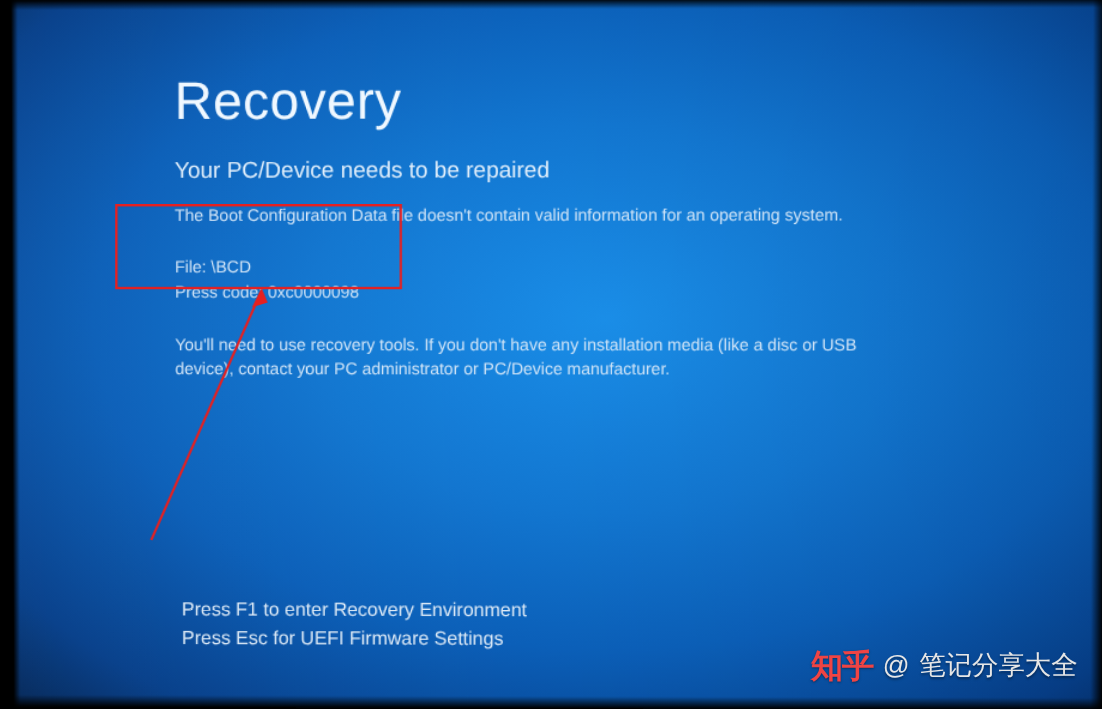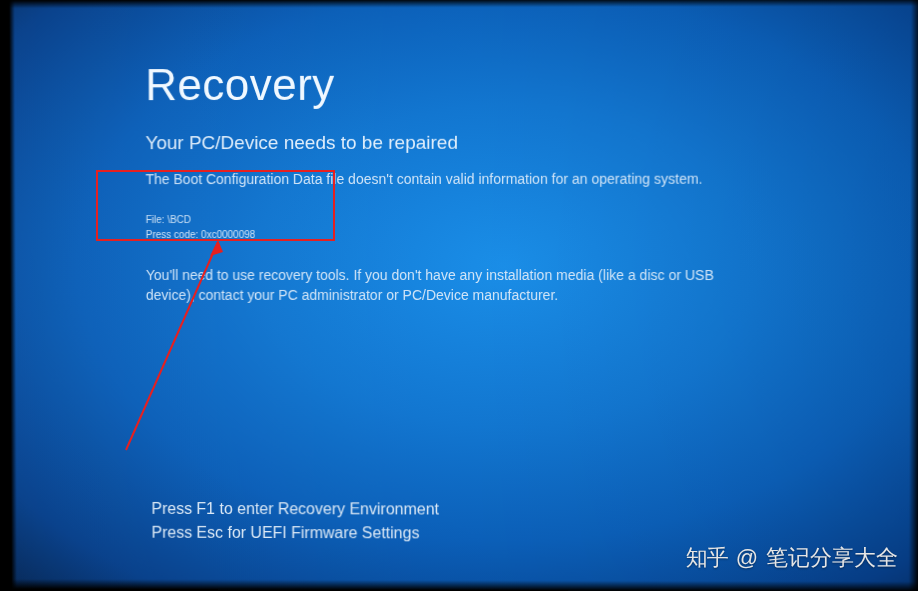--- a/index.html
+++ b/index.html
@@ -52,21 +52,21 @@
       color: #e0eefb;
     }
     .desc {
       font-size: 14px;
       font-weight: 300;
       color: #d0e4f7;
       margin-bottom: 22px;
       line-height: 1.4;
     }
     .error-block {
-      font-size: 10px;
+      font-size: 14px;
       font-weight: 300;
       color: #cfe3f6;
       line-height: 1.55;
       margin-bottom: 22px;
     }
     .instructions {
       font-size: 14px;
       font-weight: 300;
       color: #d0e4f7;
       line-height: 1.45;
@@ -105,23 +105,23 @@
       color: #e6e6e6;
       font-size: 22px;
       font-weight: 400;
       display: flex;
       align-items: center;
       gap: 8px;
       text-shadow: 0 1px 2px rgba(0,0,0,0.4);
     }
     .zhihu-logo {
       font-family: "Microsoft YaHei", sans-serif;
-      font-weight: 400;
-      font-size: 22px;
-      color: #e5e5e5;
+      font-weight: 700;
+      font-size: 27px;
+      color: #ef4444;
       letter-spacing: -1px;
     }
     .watermark-user {
       font-family: Liberation Mono, monospace;
     }
     .dark-edge-left {
       position: absolute;
       left: 0;
       top: 0;
       bottom: 0;

